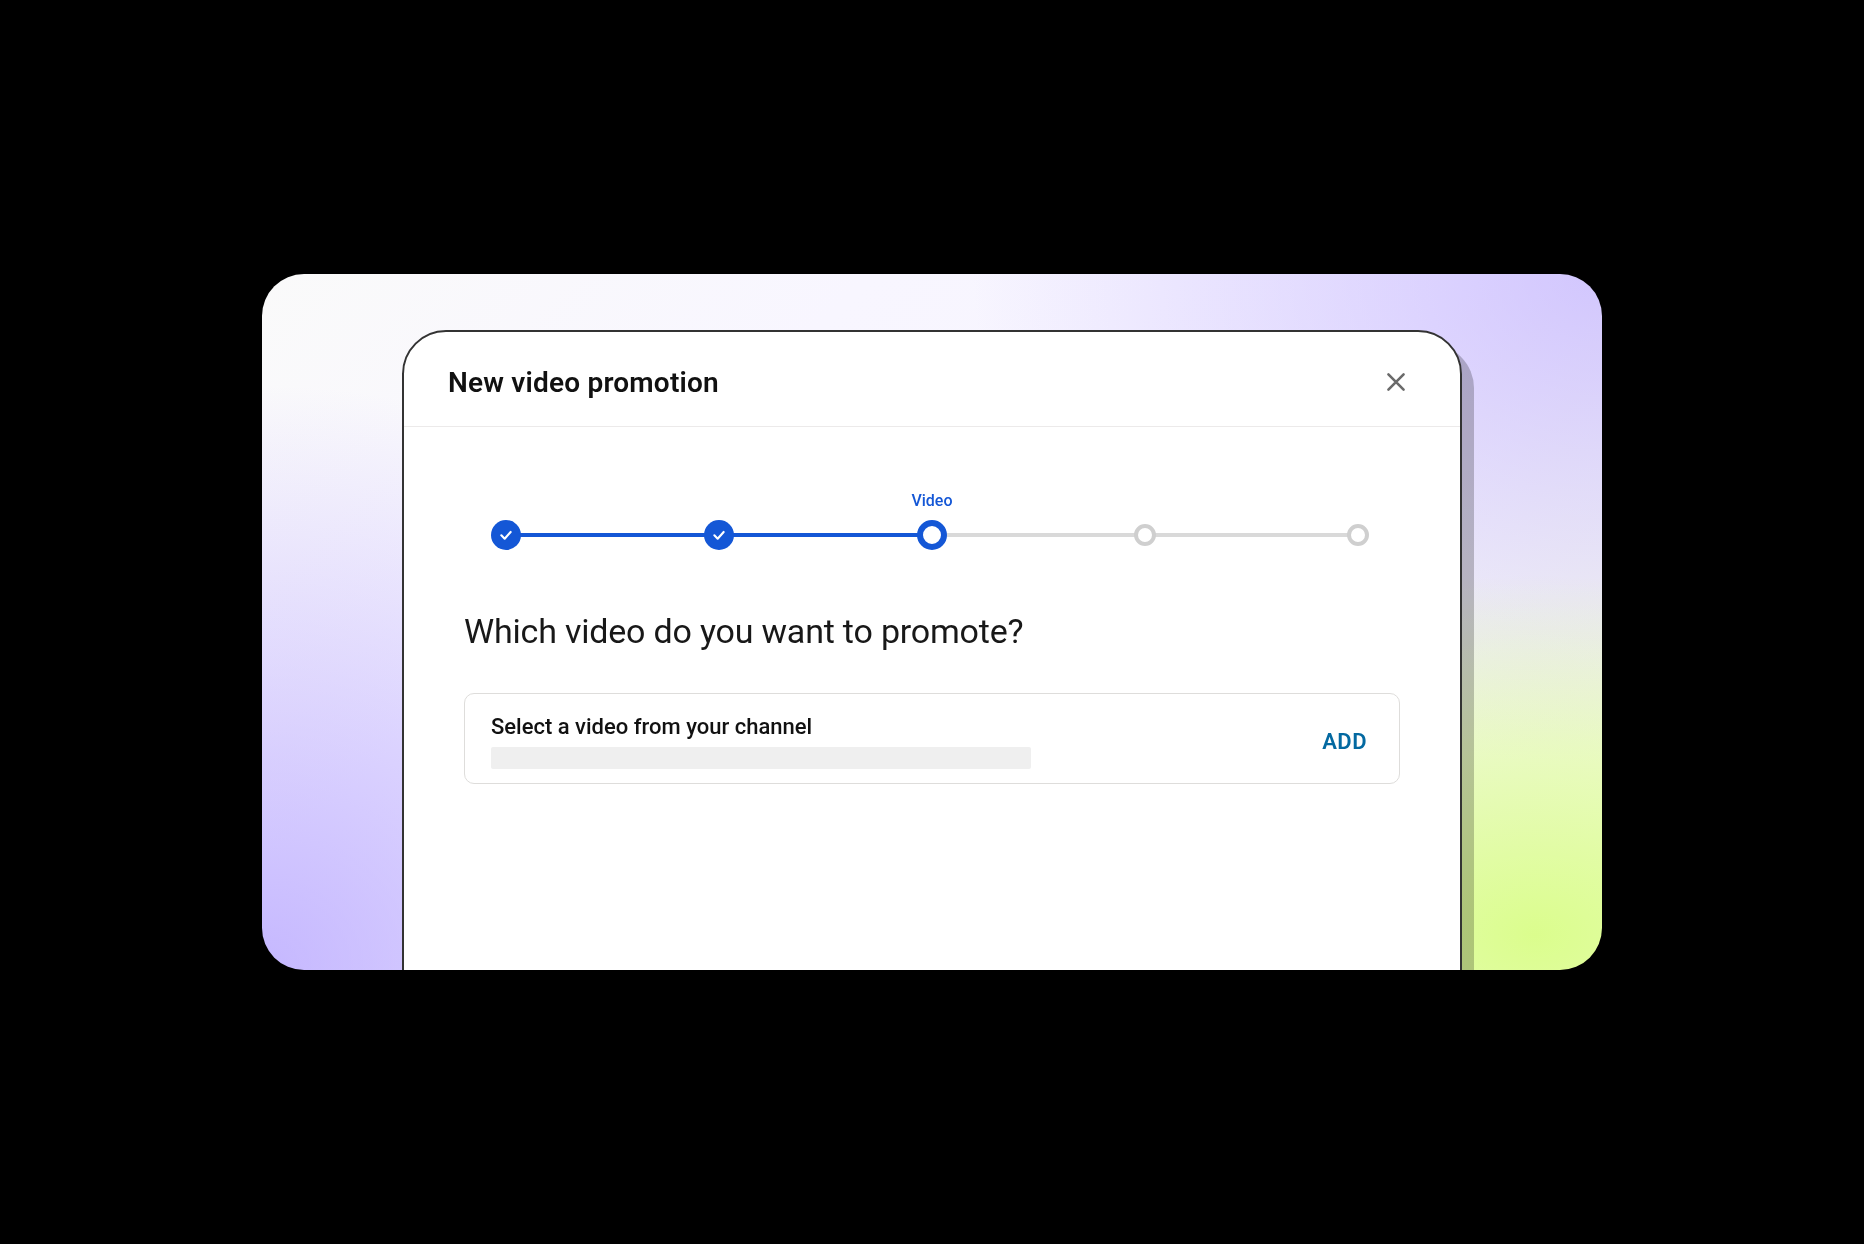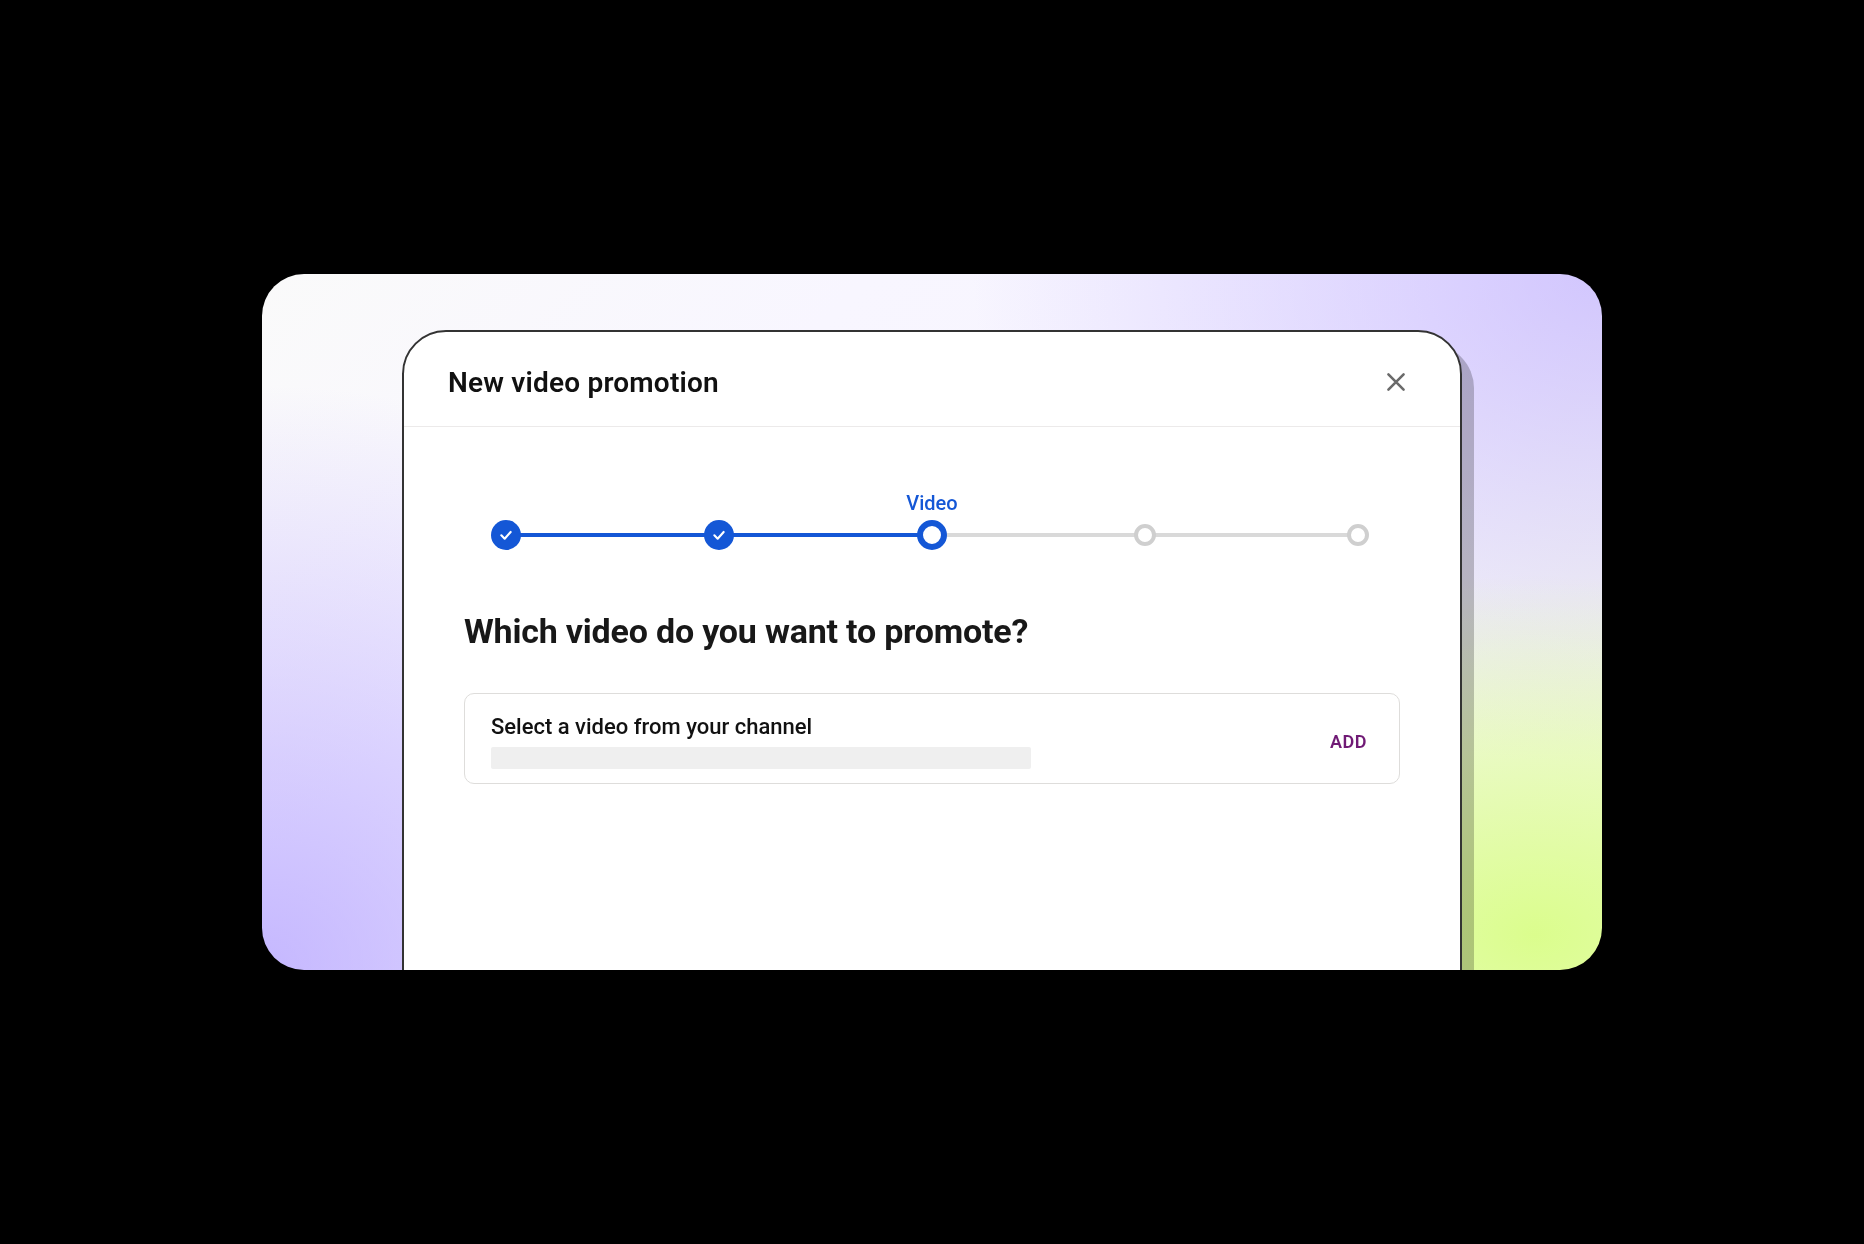--- a/index.html
+++ b/index.html
@@ -105,31 +105,31 @@
   .dot-upcoming {
     width: 22px;
     height: 22px;
     background: #fff;
     border: 4px solid #cfcfcf;
   }
   .step-label {
     position: absolute;
     top: 0;
     transform: translateX(-50%);
-    font-size: 20px;
+    font-size: 16px;
     font-weight: 500;
     color: #1457d6;
   }
 
   .content {
     padding: 40px 60px 0 60px;
   }
   .question {
     font-size: 34px;
-    font-weight: 700;
+    font-weight: 400;
     color: #181818;
     letter-spacing: -0.2px;
     margin-bottom: 42px;
   }
   .select-row {
     border: 1px solid #dedddb;
     border-radius: 10px;
     padding: 20px 26px 14px 26px;
     display: flex;
     align-items: center;
@@ -143,23 +143,23 @@
     color: #111;
     margin-bottom: 8px;
   }
   .select-placeholder {
     height: 22px;
     width: 540px;
     background: #efefef;
     border-radius: 2px;
   }
   .add-btn {
-    font-size: 18px;
+    font-size: 22px;
     font-weight: 600;
-    color: #701a75;
+    color: #0369a1;
     letter-spacing: 0.5px;
     cursor: pointer;
     padding: 8px 6px;
   }
 </style>
 </head>
 <body>
 
 <div class="card-outer">
   <div class="dialog">

